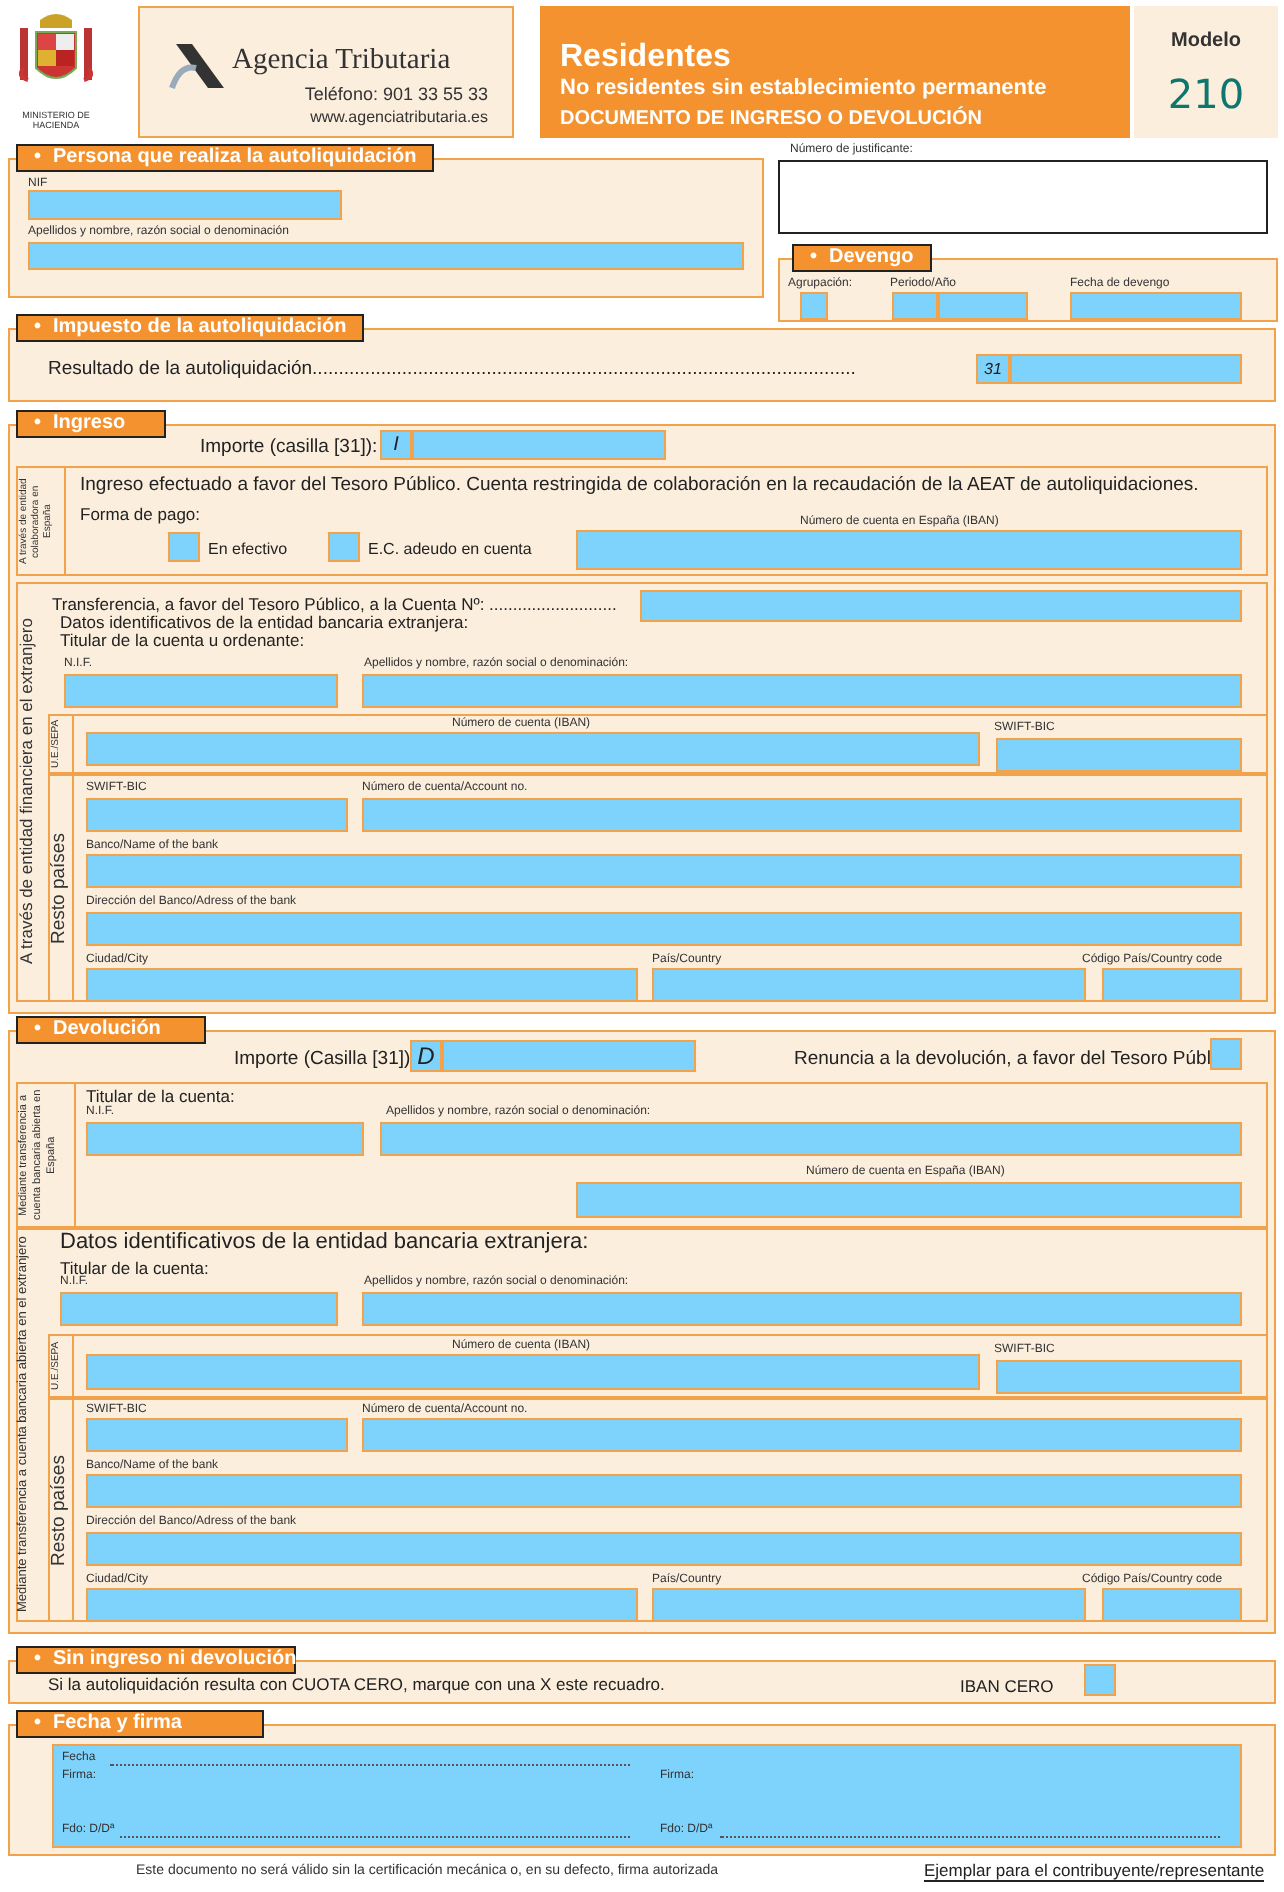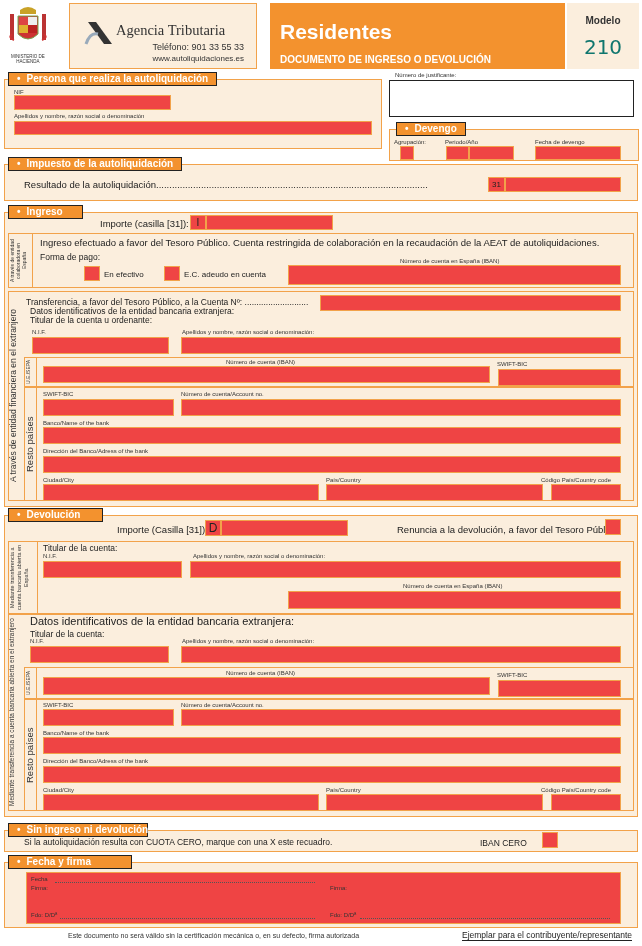--- a/index.html
+++ b/index.html
@@ -1,19 +1,19 @@
 <!DOCTYPE html>
 <html><head>
 <meta charset="utf-8">
 <style>
   * { box-sizing: border-box; margin: 0; padding: 0; }
   body { width: 642px; height: 946px; background: #ffffff; font-family: "Liberation Sans", sans-serif; color: #222; position: relative; overflow: hidden; }
   .abs { position: absolute; }
   .panel { position: absolute; background: #fbeedd; border: 1.5px solid #f2a24a; }
-  .box { position: absolute; background: #ef4444; border: 1.5px solid #f2a24a; }
+  .box { position: absolute; background: #7dd3fc; border: 1.5px solid #f2a24a; font-style: italic; }
   .sec-title { position: absolute; background: #f3922e; border: 1.5px solid #222; color: #fff; font-weight: bold; font-size: 10px; padding: 0 8px; height: 14px; line-height: 12px; white-space: nowrap; }
   .sec-title .dot { margin-right: 6px; }
   .lbl { position: absolute; font-size: 6px; color: #333; white-space: nowrap; }
   .txt { position: absolute; font-size: 9.5px; color: #222; white-space: nowrap; }
   .txt-lg { position: absolute; font-size: 11px; color: #222; white-space: nowrap; }
   .inner { position: absolute; border: 1.5px solid #f2a24a; }
   .vert { position: absolute; writing-mode: vertical-rl; transform: rotate(180deg); white-space: nowrap; color: #333; text-align: center; }
   .hline { position: absolute; border-top: 1px solid #555; }
 </style>
 </head>
@@ -35,25 +35,26 @@
   <div style="font-size:4.5px;text-align:center;line-height:5px;width:44px;color:#333;">MINISTERIO DE HACIENDA</div>
 </div>
 
 <div class="abs" style="left:69px;top:3px;width:188px;height:66px;background:#fbeedd;border:1.5px solid #f2a24a;">
   <svg class="abs" style="left:14px;top:16px;" width="30" height="26" viewBox="0 0 30 26">
     <path d="M4 2 L12 2 L28 24 L20 24 Z" fill="#333"></path>
     <path d="M2 24 Q6 12 14 14" stroke="#9ab" stroke-width="3" fill="none"></path>
   </svg>
   <div class="abs" style="left:46px;top:18px;font-family:'Liberation Serif',serif;font-size:14.5px;color:#333;">Agencia Tributaria</div>
   <div class="abs" style="right:12px;top:38px;font-size:9px;color:#333;">Teléfono: 901 33 55 33</div>
-  <div class="abs" style="right:12px;top:50px;font-size:8px;color:#333;">www.autoliquidaciones.es</div>
+  <div class="abs" style="right:12px;top:50px;font-size:8px;color:#333;">www.agenciatributaria.es</div>
 </div>
 
 <div class="abs" style="left:270px;top:3px;width:295px;height:66px;background:#f3922e;color:#fff;">
-  <div class="abs" style="left:10px;top:17px;font-size:21px;font-weight:bold;">Residentes</div>
+  <div class="abs" style="left:10px;top:17px;font-size:16px;font-weight:bold;">Residentes</div>
+  <div class="abs" style="left:10px;top:35px;font-size:11px;font-weight:bold;">No residentes sin establecimiento permanente</div>
   <div class="abs" style="left:10px;top:51px;font-size:10px;font-weight:bold;">DOCUMENTO DE INGRESO O DEVOLUCIÓN</div>
 </div>
 
 <div class="abs" style="left:567px;top:3px;width:72px;height:66px;background:#fbeedd;">
   <div class="abs" style="left:0;width:72px;text-align:center;top:12px;font-size:10px;font-weight:bold;color:#333;">Modelo</div>
   <div class="abs" style="left:0;width:72px;text-align:center;top:32px;font-size:20px;color:#0f766e;font-family:'DejaVu Sans',sans-serif;">210</div>
 </div>
 
 <div class="panel" style="left:4px;top:79px;width:378px;height:70px;"></div>
 <div class="sec-title" style="left:8px;top:72px;"><span class="dot">•</span><span>Persona que realiza la autoliquidación</span></div>

